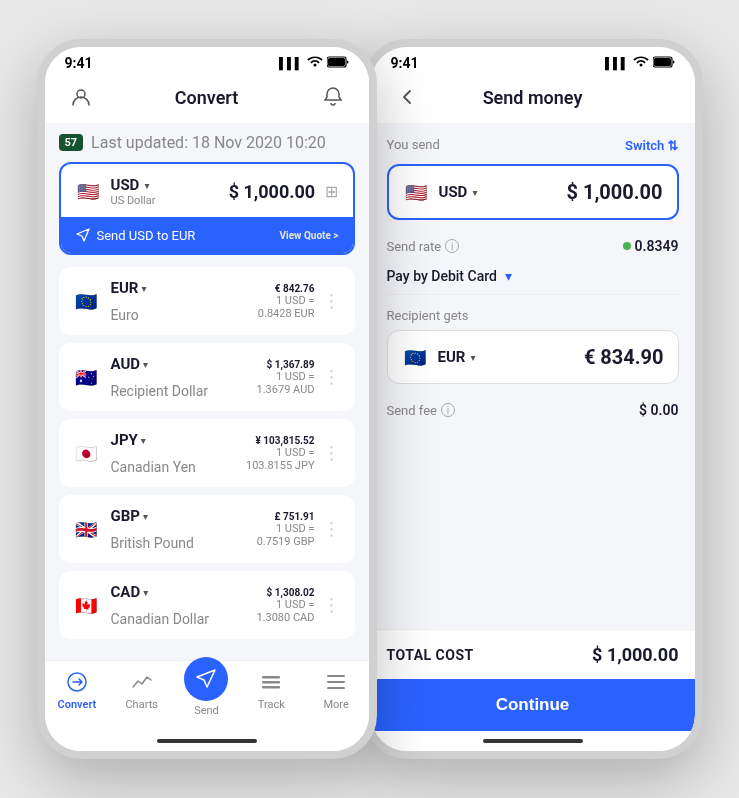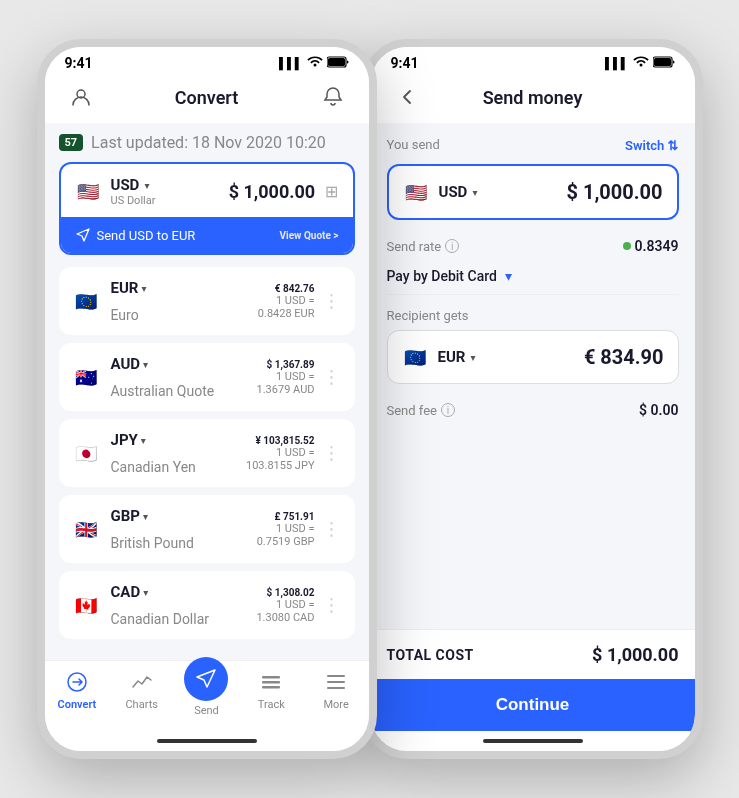--- a/index.html
+++ b/index.html
@@ -533,21 +533,21 @@
     </div>
   </div>
             <div class="currency-item">
     <div class="currency-item-left">
       <div class="flag">🇦🇺</div>
       <div class="currency-item-info">
         <div style="display:flex;align-items:center;gap:3px;">
           <span class="currency-code">AUD</span>
           <span style="font-size:10px;color:#555;">▾</span>
         </div>
-        <div class="name">Australian Quote</div>
+        <div class="name">Recipient Dollar</div>
       </div>
     </div>
     <div class="currency-item-right">
       <div class="currency-item-amounts">
         <div class="main-amount">$ 1,367.89</div>
         <div class="sub-amount">1 USD =<br>1.3679 AUD</div>
       </div>
       <span class="more-dots">⋮</span>
     </div>
   </div>

